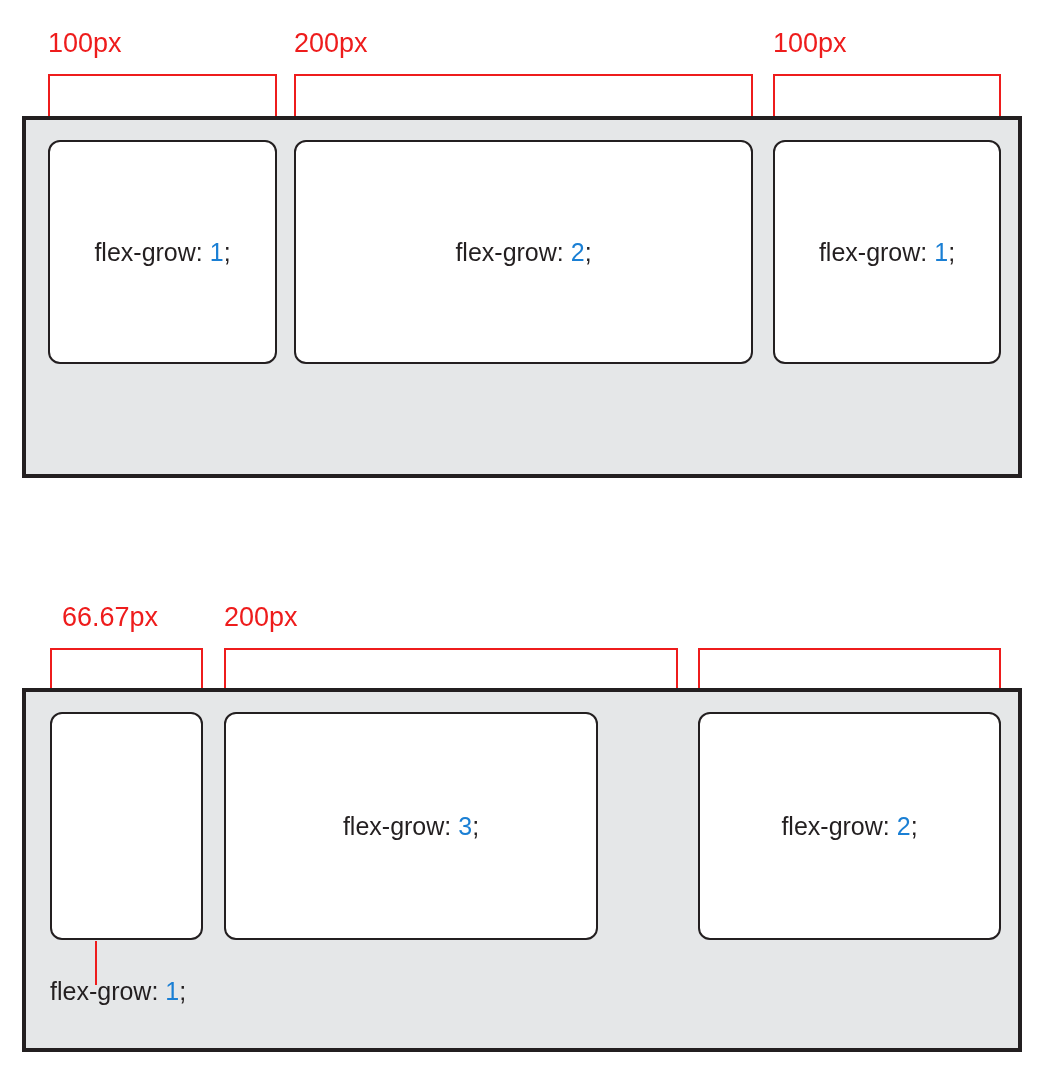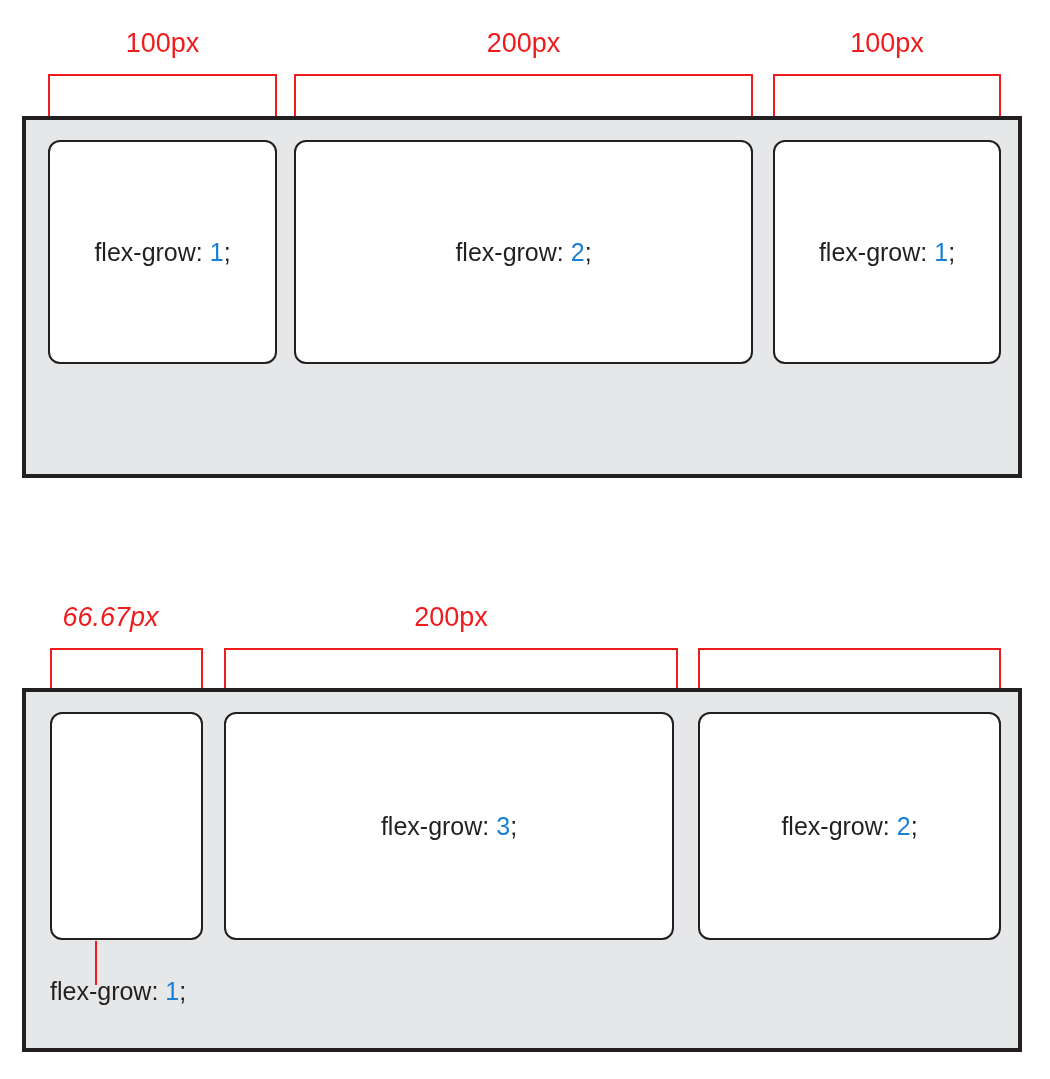--- a/index.html
+++ b/index.html
@@ -21,21 +21,20 @@
     width: 1050px;
     height: 1079px;
   }
 
   
   .measure-label {
     position: absolute;
     color: #ee1c1c;
     font-size: 27px;
     line-height: 1;
-    text-align: center;
     white-space: nowrap;
     font-family: "Liberation Sans", sans-serif;
   }
 
   
   .bracket {
     position: absolute;
     box-sizing: border-box;
     border-top: 2px solid #ee1c1c;
     border-left: 2px solid #ee1c1c;
@@ -108,32 +107,32 @@
   </div>
 
   <div class="flex-item" style="left:294px; top:140px; width:459px; height:224px;">
     <span class="code"><span>flex-grow:</span>&nbsp;<span class="val">2</span><span>;</span></span>
   </div>
 
   <div class="flex-item" style="left:773px; top:140px; width:228px; height:224px;">
     <span class="code"><span>flex-grow:</span>&nbsp;<span class="val">1</span><span>;</span></span>
   </div>
 
-  <div class="measure-label" style="left:34px; top:604px; width:153px;font-style:italic;">66.67px</div>
+  <div class="measure-label" style="left:62px; top:604px; width:153px;">66.67px</div>
   <div class="measure-label" style="left:224px; top:604px; width:454px;">200px</div>
 
   <div class="bracket" style="left:50px; top:648px; width:153px; height:66px;"></div>
   <div class="bracket" style="left:224px; top:648px; width:454px; height:66px;"></div>
   <div class="bracket" style="left:698px; top:648px; width:303px; height:66px;"></div>
 
   <div class="flex-container" style="left:22px; top:688px; width:1000px; height:364px;"></div>
 
   <div class="flex-item" style="left:50px; top:712px; width:153px; height:228px;"></div>
 
-  <div class="flex-item" style="left:224px; top:712px; width:450px; height:228px;text-align:center;">
+  <div class="flex-item" style="left:224px; top:712px; width:374px; height:228px;text-align:center;">
     <span class="code"><span>flex-grow:</span>&nbsp;<span class="val">3</span><span>;</span></span>
   </div>
 
   <div class="flex-item" style="left:698px; top:712px; width:303px; height:228px;">
     <span class="code"><span>flex-grow:</span>&nbsp;<span class="val">2</span><span>;</span></span>
   </div>
 
   <div class="leader" style="left:95px; top:941px; height:44px;"></div>
   <div class="caption" style="left:50px; top:977px;"><span>flex-grow:</span>&nbsp;<span class="val">1</span><span>;</span></div>
 

